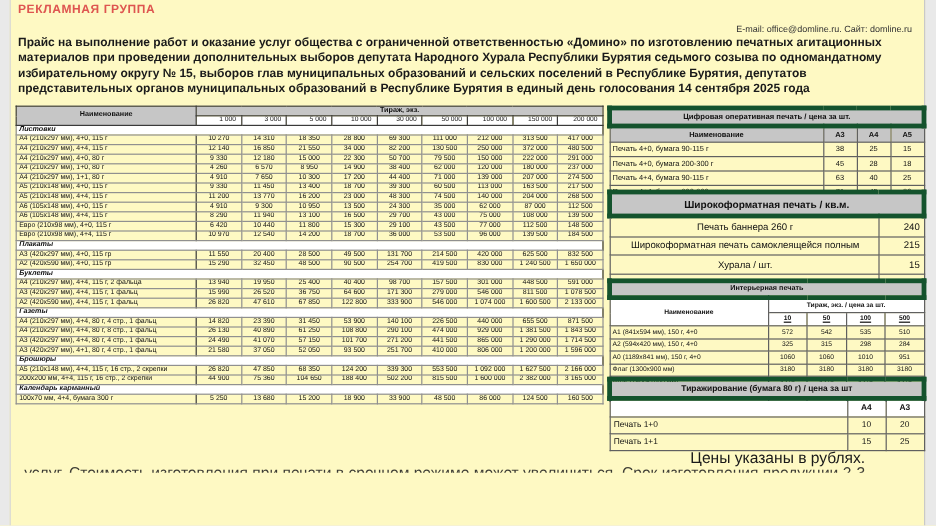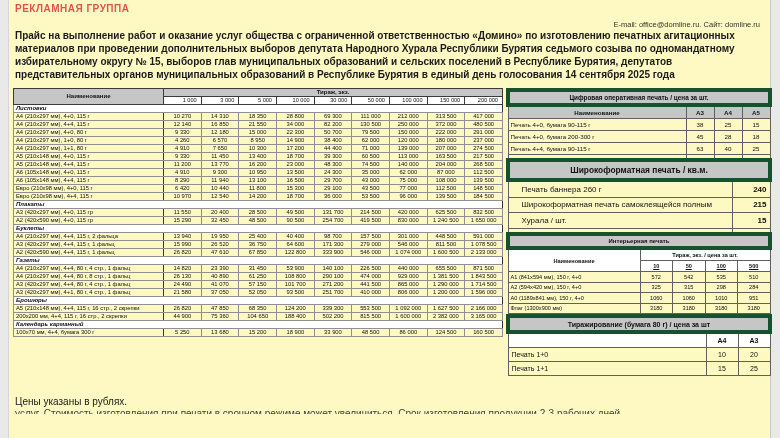--- a/index.html
+++ b/index.html
@@ -61,39 +61,39 @@
   .digital{top:88px;font-size:6.2px;}
   .digital .title{height:9px;font-size:6.4px;}
   .digital thead th{background:#c6c6c6;font-weight:bold;height:9px;text-align:center;}
   .digital col.cname{width:178px;}
   .digital td{height:9px;text-align:center;}
   .digital td.name{text-align:left;padding-left:2px;}
   .wide{top:158px;font-size:8px;}
   .wide .title{height:14px;font-size:8.4px;}
   .wide td{height:12.5px;}
   .wide col.cname{width:224px;}
-  .wide td.name{text-align:left;padding-left:13px;}
-  .wide td.val{text-align:right;padding-right:3px;font-weight:bold;}
+  .wide td.name{text-align:center;padding-left:3px;}
+  .wide td.val{text-align:right;padding-right:3px;}
   .interior{top:232px;font-size:5.6px;}
   .interior .title{height:8px;font-size:6px;}
   .interior thead th{height:8px;text-align:center;font-weight:bold;background:#fff;}
   .interior thead th.cnum{text-decoration:underline;}
   .interior col.cname{width:132px;}
   .interior td{height:7.5px;text-align:center;}
   .interior td.name{text-align:left;padding-left:2px;}
   .copy{top:314px;font-size:7px;}
   .copy .title{height:10px;font-size:7px;}
   .copy thead th{height:11px;font-weight:bold;text-align:center;background:#fff;}
   .copy col.cname{width:198px;}
   .copy td{height:11px;text-align:center;}
   .copy td.name{text-align:left;padding-left:3px;}
   
   .notes{
-    position:absolute;left:6px;top:396px;width:706px;
-    font-size:10px;line-height:12.3px;color:#1a1a1a;
+    position:absolute;left:6px;top:376px;width:706px;
+    font-size:13px;line-height:12.3px;color:#1a1a1a;text-align:right;
   }
   .notes .clip{height:6px;overflow:hidden;opacity:.85;}
 </style>
 </head>
 <body>
 
 <div class="page">
 
   <div class="brand" style="color:#de5550;">РЕКЛАМНАЯ ГРУППА</div>
   <div class="contact">E-mail: office@domline.ru. Сайт: domline.ru</div>

